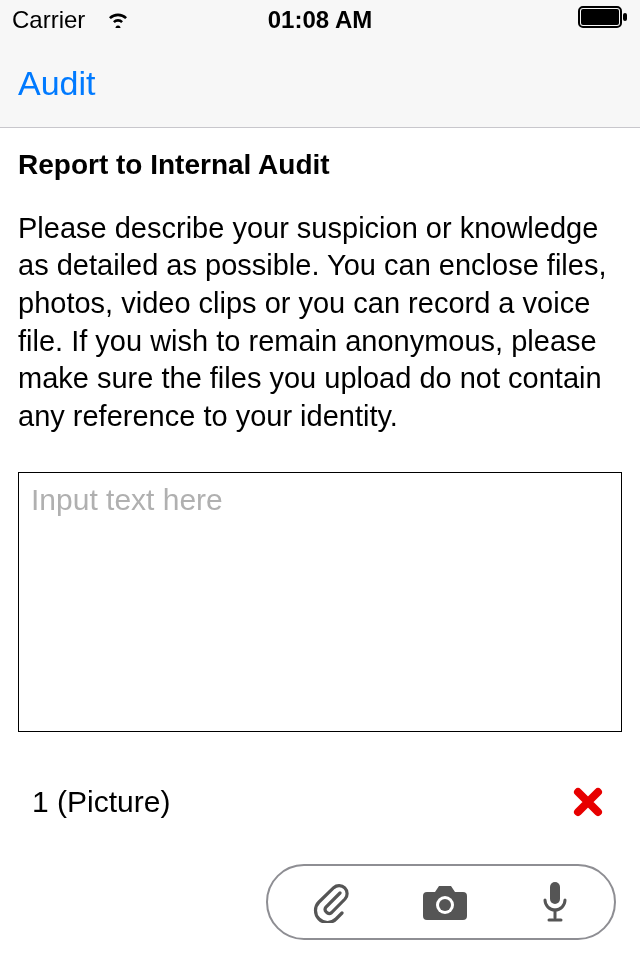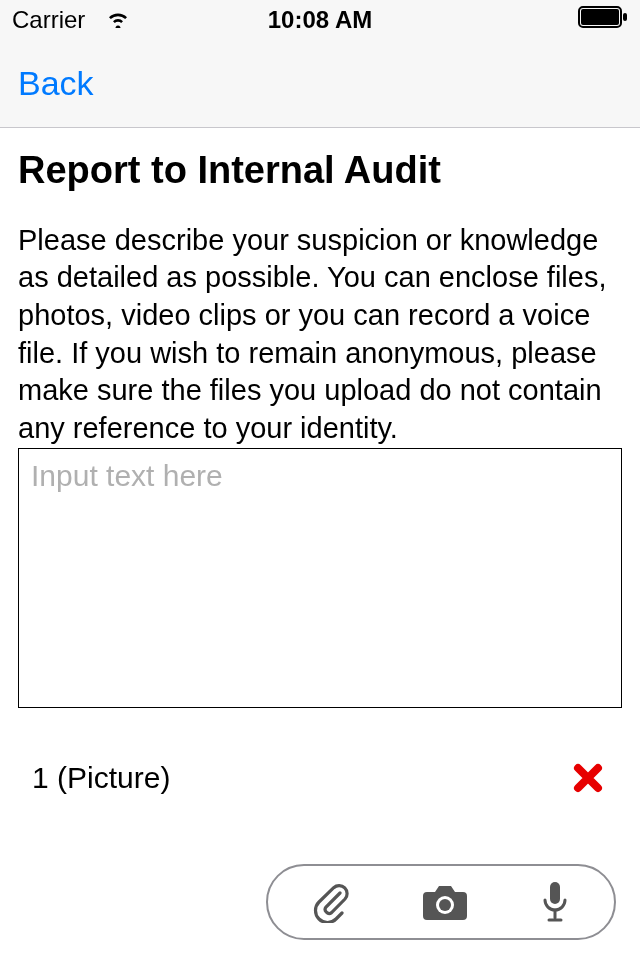--- a/index.html
+++ b/index.html
@@ -53,28 +53,29 @@
       font-size: 34px;
       font-weight: 400;
       background: none;
       border: none;
       cursor: pointer;
     }
     .content {
       padding: 20px 18px 0 18px;
     }
     .title {
-      font-size: 38px;
+      font-size: 28px;
       font-weight: 700;
       margin-bottom: 28px;
       line-height: 1.2;
     }
     .description {
       font-size: 29px;
       line-height: 1.3;
+      margin-bottom: 36px;
     }
     .text-input {
       width: 100%;
       height: 260px;
       border: 1px solid #000;
       font-size: 30px;
       padding: 10px 12px;
       resize: none;
       font-family: inherit;
       color: #8b5cf6;
@@ -128,34 +129,34 @@
   <div class="status-left">
     <span>Carrier</span>
     <span class="wifi-icon">
       <svg viewBox="0 0 26 20" fill="#000">
         <path d="M13 17.5 a2.5 2.5 0 1 0 0.001 0 Z"></path>
         <path d="M8 13.2 a7 7 0 0 1 10 0 l-1.8 1.8 a4.5 4.5 0 0 0 -6.4 0 Z"></path>
         <path d="M4 9.2 a13 13 0 0 1 18 0 l-1.8 1.8 a10.5 10.5 0 0 0 -14.4 0 Z"></path>
       </svg>
     </span>
   </div>
-  <div class="status-center">10:08 AM</div>
+  <div class="status-center">01:08 AM</div>
   <div class="status-right">
     <span class="battery-icon">
       <svg viewBox="0 0 50 22">
         <rect x="1" y="1" width="42" height="20" rx="4" ry="4" fill="none" stroke="#000" stroke-width="2"></rect>
         <rect x="3" y="3" width="38" height="16" rx="2" fill="#000"></rect>
         <rect x="45" y="7" width="4" height="8" rx="2" fill="#000"></rect>
       </svg>
     </span>
   </div>
 </div>
 
 <div class="nav-bar">
-  <button class="nav-btn">Back</button>
+  <button class="nav-btn">Audit</button>
 </div>
 
 <div class="content">
   <h1 class="title">Report to Internal Audit</h1>
   <p class="description">Please describe your suspicion or knowledge as detailed as possible. You can enclose files, photos, video clips or you can record a voice file. If you wish to remain anonymous, please make sure the files you upload do not contain any reference to your identity.</p>
   <textarea class="text-input" placeholder="Input text here" style=""></textarea>
 
   <div class="attachment-row">
     <span class="attachment-label">1 (Picture)</span>
     <button class="remove-btn">

